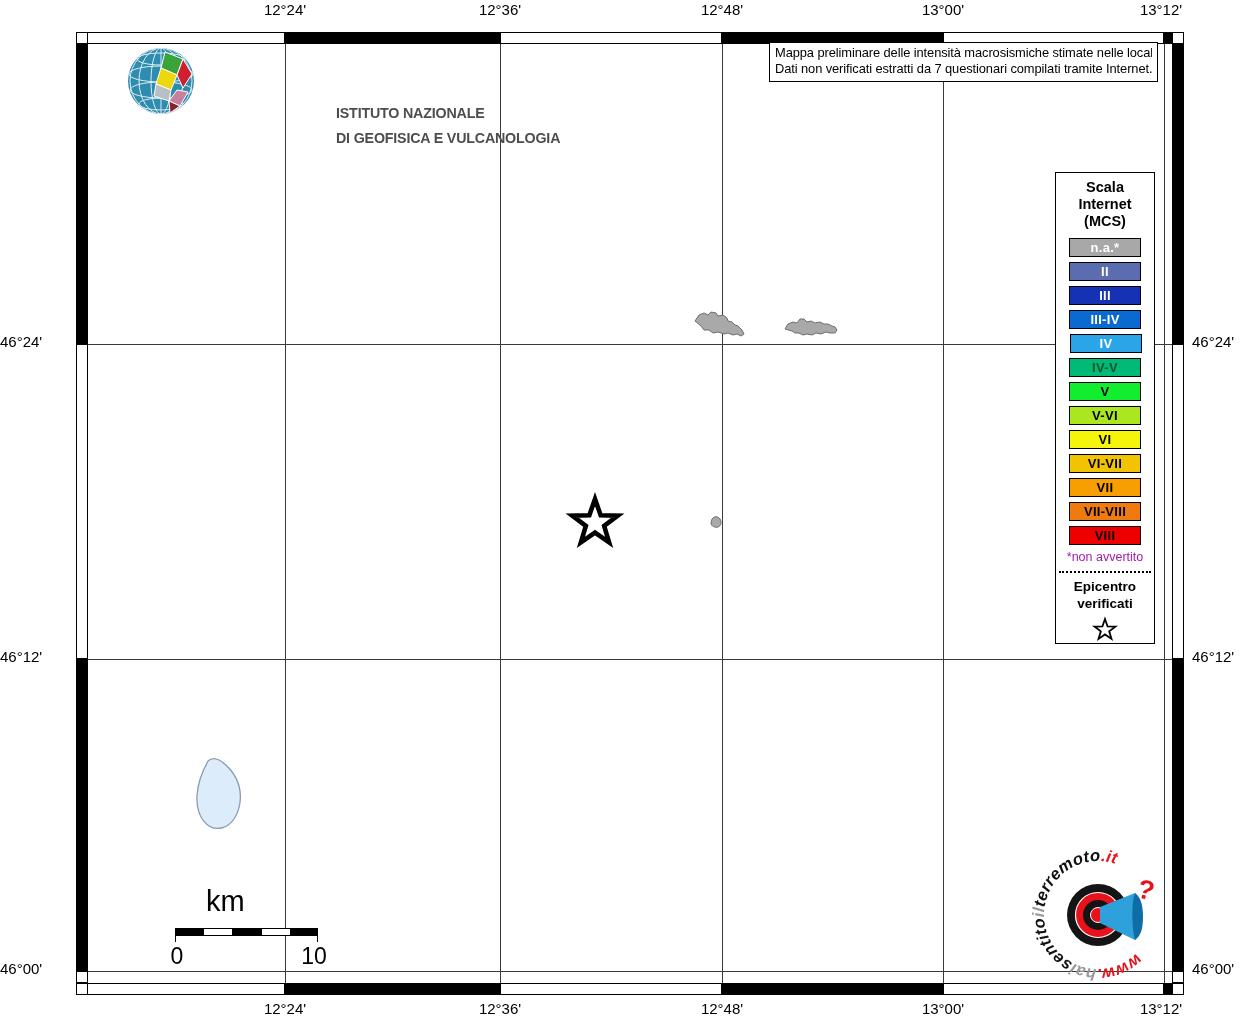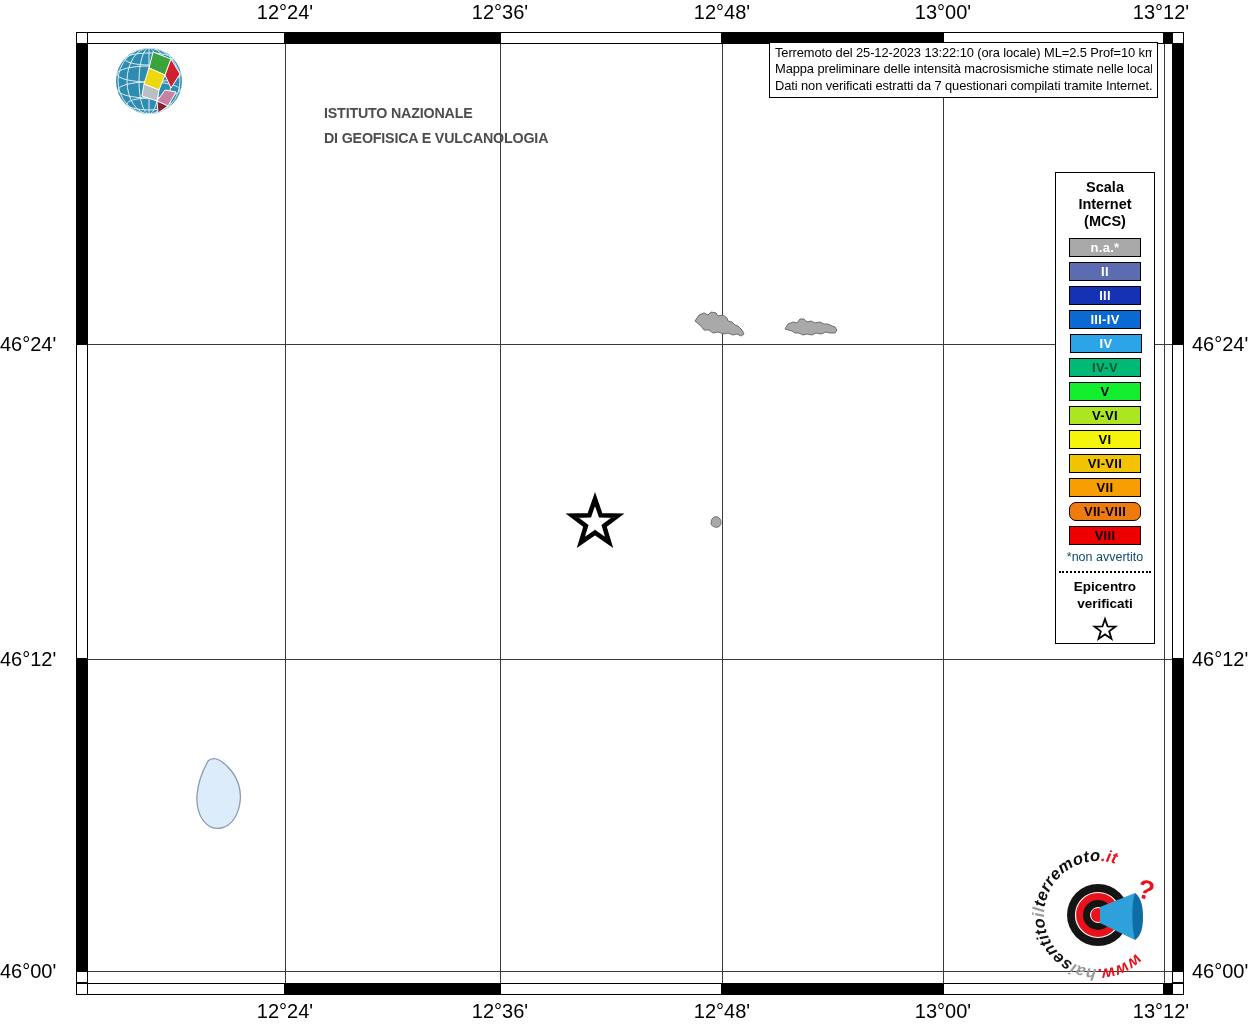--- a/index.html
+++ b/index.html
@@ -1,40 +1,40 @@
 <!DOCTYPE html>
 <html><head>
 <meta charset="utf-8">
 <style>
   html,body{margin:0;padding:0;background:#fff;}
   #stage{position:relative;width:1257px;height:1024px;background:#fff;overflow:hidden;
          font-family:"Liberation Sans",sans-serif;}
-  .axis-label{position:absolute;font-size:20px;color:#000;white-space:nowrap;}
+  .axis-label{position:absolute;font-size:15px;color:#000;white-space:nowrap;}
   .axis-label.hx{transform:translateX(-50%);}
   .band{position:absolute;box-sizing:border-box;background:#fff;}
   .seg{position:absolute;box-sizing:border-box;border:1px solid #000;}
   .seg.b{background:#000;}
   .seg.w{background:#fff;}
   .gridv{position:absolute;width:1px;background:#3a3a3a;top:44px;height:939px;}
   .gridh{position:absolute;height:1px;background:#3a3a3a;left:88px;width:1084px;}
   #features{position:absolute;left:0;top:0;pointer-events:none;}
-  #ingv-logo{position:absolute;left:96px;top:42px;width:420px;height:76px;}
+  #ingv-logo{position:absolute;left:108px;top:42px;width:420px;height:76px;}
   #ingv-text{position:absolute;left:228px;top:58px;color:#4d4d4d;font-weight:bold;
              font-size:15.5px;line-height:25px;letter-spacing:-0.2px;transform:scaleX(.92);
              transform-origin:left top;white-space:nowrap;}
   #info-box{position:absolute;left:769px;top:42px;width:389px;box-sizing:border-box;
             border:1px solid #000;background:#fff;padding:2px 5px 3px 5px;
             font-size:12.9px;line-height:16.3px;color:#000;letter-spacing:-0.1px;}
   #info-box div{white-space:nowrap;overflow:hidden;}
   #legend{position:absolute;left:1055px;top:172px;width:100px;height:472px;box-sizing:border-box;
           border:1px solid #000;background:#fff;text-align:center;}
   .lgd-title{font-weight:bold;font-size:14.5px;line-height:17px;color:#000;}
   .lgd-item{width:72px;height:19px;line-height:17px;margin:0 auto 5px auto;box-sizing:border-box;
             border:1px solid #000000;font-weight:bold;font-size:13px;letter-spacing:.3px;}
-  .lgd-foot{font-size:12.5px;color:#0c4a6e;}
+  .lgd-foot{font-size:12.5px;color:#a21caf;}
   .lgd-sep{border-top:2px dotted #000;margin:7px 3px 6px 3px;}
   .lgd-epi{font-weight:bold;font-size:13.5px;line-height:16.5px;color:#000;}
   #scalebar{position:absolute;left:150px;top:885px;width:200px;height:90px;}
   #sb-km{position:absolute;left:56px;top:0px;font-size:29px;color:#000;}
   #sb-bar{position:absolute;left:25px;top:43px;width:143px;height:8px;}
   #sb-bar .sbseg{position:absolute;top:0;height:8px;box-sizing:border-box;border:1px solid #000;}
   .sbtick{position:absolute;top:43px;width:1px;height:14px;background:#000;}
   .sblab{position:absolute;top:58px;font-size:23px;color:#000;transform:translateX(-50%);}
 </style>
 </head>
@@ -165,21 +165,20 @@
         <path d="M156,99 L167,104 L157,111 Z" fill="#8c1f30"></path>
       </g>
     </svg>
     <div id="ingv-text">
       <div>ISTITUTO NAZIONALE</div>
       <div>DI GEOFISICA E VULCANOLOGIA</div>
     </div>
   </div>
 
   <div id="info-box">
-    <div>Terremoto del 25-12-2023 13:22:10 (ora locale) ML=2.5 Prof=10 km</div>
     <div>Mappa preliminare delle intensità macrosismiche stimate nelle località</div>
     <div>Dati non verificati estratti da 7 questionari compilati tramite Internet.</div>
   </div>
 
   <div id="legend">
     <div style="padding-top:6px;">
       <div class="lgd-title">Scala</div>
       <div class="lgd-title">Internet</div>
       <div class="lgd-title">(MCS)</div>
     </div>
@@ -188,26 +187,40 @@
       <div class="lgd-item" style="background: rgb(92, 108, 177); color: rgb(255, 255, 255);">II</div>
       <div class="lgd-item" style="background: rgb(22, 50, 180); color: rgb(255, 255, 255);">III</div>
       <div class="lgd-item" style="background: rgb(10, 106, 210); color: rgb(255, 255, 255);">III-IV</div>
       <div class="lgd-item" style="background: rgb(43, 164, 232); color: rgb(255, 255, 255); margin-left: 14px;">IV</div>
       <div class="lgd-item" style="background: rgb(0, 185, 118); color: #14532d;">IV-V</div>
       <div class="lgd-item" style="background: rgb(18, 238, 46); color: rgb(0, 0, 0);">V</div>
       <div class="lgd-item" style="background: rgb(172, 230, 32); color: rgb(0, 0, 0);">V-VI</div>
       <div class="lgd-item" style="background: rgb(245, 245, 12); color: rgb(0, 0, 0);">VI</div>
       <div class="lgd-item" style="background: rgb(242, 195, 0); color: rgb(0, 0, 0);">VI-VII</div>
       <div class="lgd-item" style="background: rgb(247, 159, 0); color: rgb(0, 0, 0);">VII</div>
-      <div class="lgd-item" style="background: rgb(239, 122, 16); color: rgb(0, 0, 0); border-radius: 7px;">VII-VIII</div>
+      <div class="lgd-item" style="background: rgb(239, 122, 16); color: rgb(0, 0, 0);">VII-VIII</div>
       <div class="lgd-item" style="background: rgb(238, 0, 0); color: rgb(0, 0, 0);">VIII</div>
     </div>
     <div class="lgd-foot">*non avvertito</div>
     <div class="lgd-sep"></div>
     <div class="lgd-epi">Epicentro</div>
     <div class="lgd-epi">verificati</div>
     <svg width="30" height="28" viewBox="-15 -14 30 28" style="margin-top:4px;">
       <path d="M0,-11 L2.58,-3.56 L10.45,-3.4 L4.19,1.36 L6.47,8.9 L0,4.4 L-6.47,8.9 L-4.19,1.36 L-10.45,-3.4 L-2.58,-3.56 Z" fill="#ffffff" stroke="#000000" stroke-width="1.8"></path>
     </svg>
   </div>
 
+  <div id="scalebar">
+    <div id="sb-km">km</div>
+    <div id="sb-bar">
+      <div class="sbseg" style="left:0;width:29px;background:#000;"></div>
+      <div class="sbseg" style="left:28px;width:30px;background:#fff;"></div>
+      <div class="sbseg" style="left:57px;width:30px;background:#000;"></div>
+      <div class="sbseg" style="left:86px;width:30px;background:#fff;"></div>
+      <div class="sbseg" style="left:115px;width:28px;background:#000;"></div>
+    </div>
+    <div class="sbtick" style="left:25px;"></div>
+    <div class="sbtick" style="left:167px;"></div>
+    <div class="sblab" style="left:27px;">0</div>
+    <div class="sblab" style="left:164px;">10</div>
+  </div>
 
 </div>
 
 </body></html>

